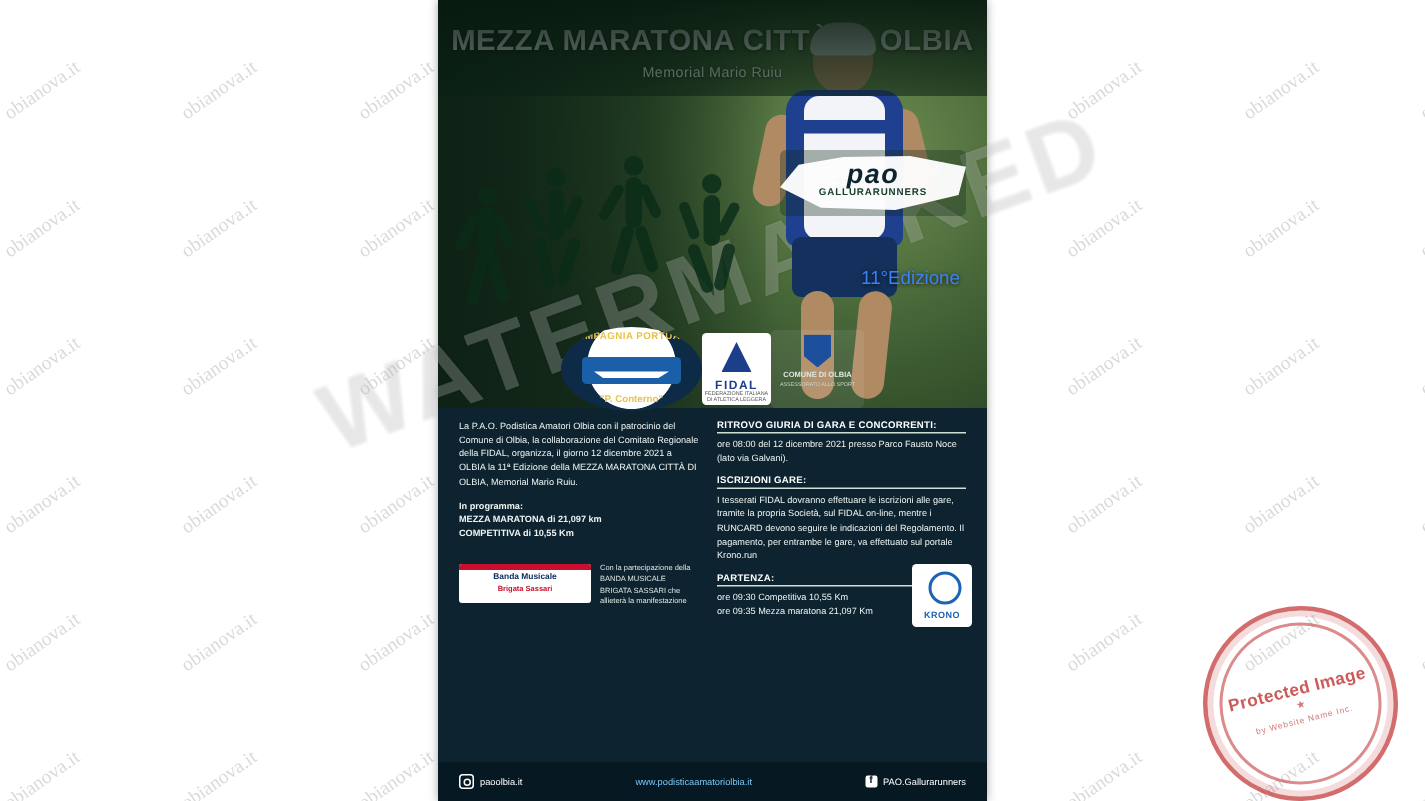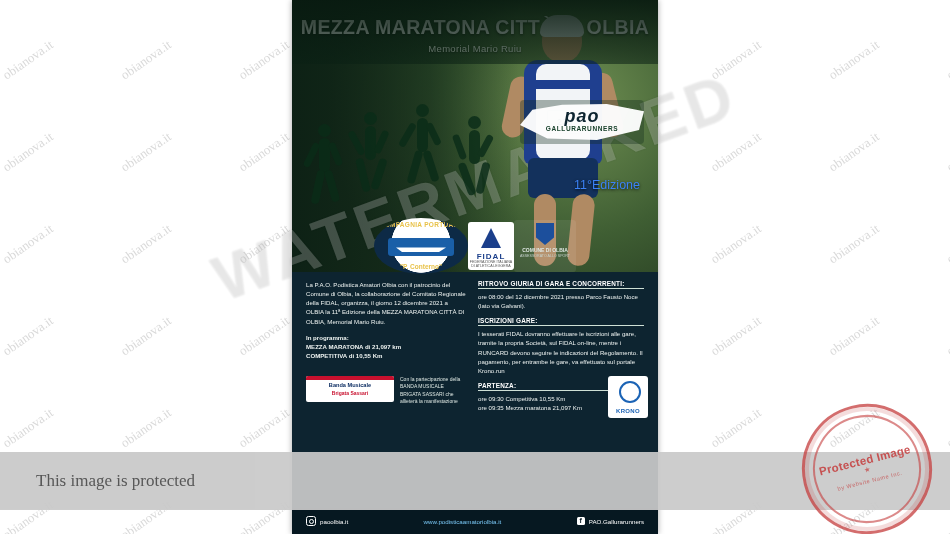--- a/index.html
+++ b/index.html
@@ -395,23 +395,20 @@
       <div class="ft-url">www.podisticaamatoriolbia.it</div>
       <div class="ft-item">
         <span class="fb-icon">f</span>
         <span>PAO.Gallurarunners</span>
       </div>
     </div>
   </div>
 
   <div id="big-watermark">WATERMARKED</div>
 
-  <div id="protect-bar">
-    <div id="protect-text">This image is protected</div>
-  </div>
 
   <div id="protect-stamp">
     <div class="inner">
       <div class="stamp-main">Protected Image</div>
       <div class="stamp-star">★</div>
       <div class="stamp-sub">by Website Name Inc.</div>
     </div>
   </div>
 
 </div>

